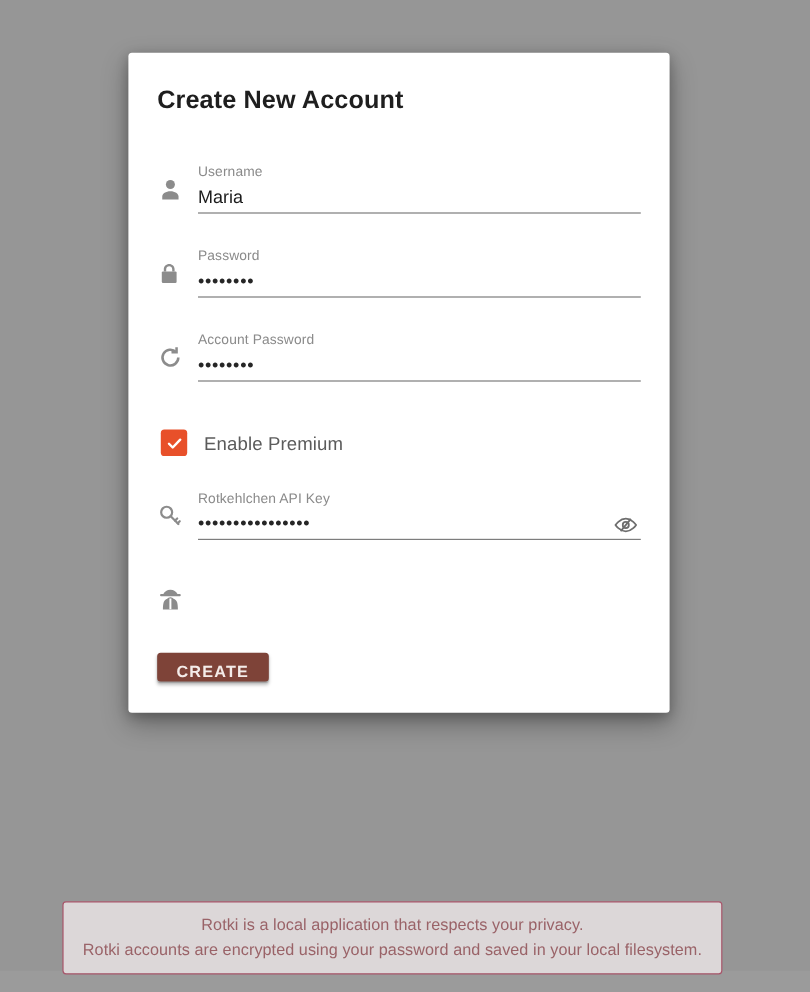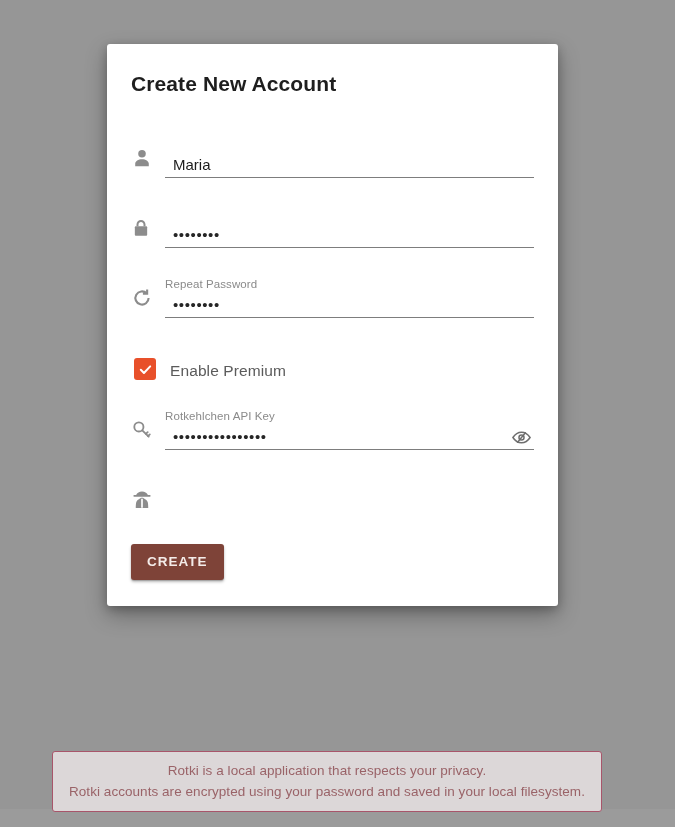--- a/index.html
+++ b/index.html
@@ -85,21 +85,20 @@
     height: 25px;
   }
   .field-value {
     flex: 1;
     font-size: 15px;
     color: #1c1c1c;
     line-height: 20px;
     white-space: nowrap;
     overflow: hidden;
     letter-spacing: 0;
-    margin-left: 8px;
   }
   .field-value.masked {
     font-size: 15px;
     letter-spacing: 0.6px;
     color: #262626;
   }
   .field-append {
     width: 26px;
     height: 22px;
     display: flex;
@@ -143,21 +142,21 @@
   .btn {
     background: #7e4338;
     color: #f4ece9;
     border: none;
     border-radius: 3px;
     font-family: "Liberation Sans", sans-serif;
     font-size: 13.5px;
     font-weight: bold;
     letter-spacing: 1.0px;
     padding: 0 16px;
-    height: 36px;
+    height: 24px;
     line-height: 32px;
     cursor: pointer;
     box-shadow: 0 2px 3px rgba(0,0,0,0.26), 0 1px 1px rgba(0,0,0,0.18);
   }
 
   
   .privacy-banner {
     position: absolute;
     left: 52px;
     top: 751px;
@@ -189,49 +188,51 @@
     <div class="dialog-body">
 
       <div class="field-row">
         <div class="field-icon">
           <svg width="22" height="22" viewBox="0 0 24 24" fill="#8c8c8c">
             <circle cx="12" cy="7.4" r="4.1"></circle>
             <path d="M12 13.4c-4.1 0-7.4 2.1-7.4 4.7V21h14.8v-2.9c0-2.6-3.3-4.7-7.4-4.7z"></path>
           </svg>
         </div>
         <div class="field-main">
+          <div class="field-label">Username</div>
           <div class="field-value-wrap">
             <div class="field-value">Maria</div>
           </div>
         </div>
       </div>
 
       <div class="field-row">
         <div class="field-icon">
           <svg width="20" height="22" viewBox="0 0 24 24" fill="#8c8c8c">
             <path d="M12 2.3c-3.0 0-5.4 2.4-5.4 5.4v2.1h2.4V7.7c0-1.7 1.3-3.0 3.0-3.0s3.0 1.3 3.0 3.0v2.1h2.4V7.7c0-3.0-2.4-5.4-5.4-5.4z"></path>
             <rect x="4.6" y="9.8" width="14.8" height="11.6" rx="1.2"></rect>
           </svg>
         </div>
         <div class="field-main">
+          <div class="field-label">Password</div>
           <div class="field-value-wrap">
             <div class="field-value masked">••••••••</div>
           </div>
         </div>
       </div>
 
       <div class="field-row">
         <div class="field-icon">
           <svg width="22" height="22" viewBox="0 0 24 24" fill="none" stroke="#8c8c8c" stroke-width="2.3" stroke-linecap="butt">
             <path d="M19.2 12a7.2 7.2 0 1 1-2.1-5.1"></path>
             <path d="M17.6 2.6v4.6h-4.6" stroke-linejoin="miter"></path>
           </svg>
         </div>
         <div class="field-main">
-          <div class="field-label">Repeat Password</div>
+          <div class="field-label">Account Password</div>
           <div class="field-value-wrap">
             <div class="field-value masked">••••••••</div>
           </div>
         </div>
       </div>
 
       <div class="checkbox-row">
         <div class="checkbox-box">
           <svg width="15" height="15" viewBox="0 0 24 24" fill="none" stroke="#ffffff" stroke-width="3.2" stroke-linecap="round" stroke-linejoin="round">
             <path d="M4.5 12.5l5 5 10-10.5"></path>

